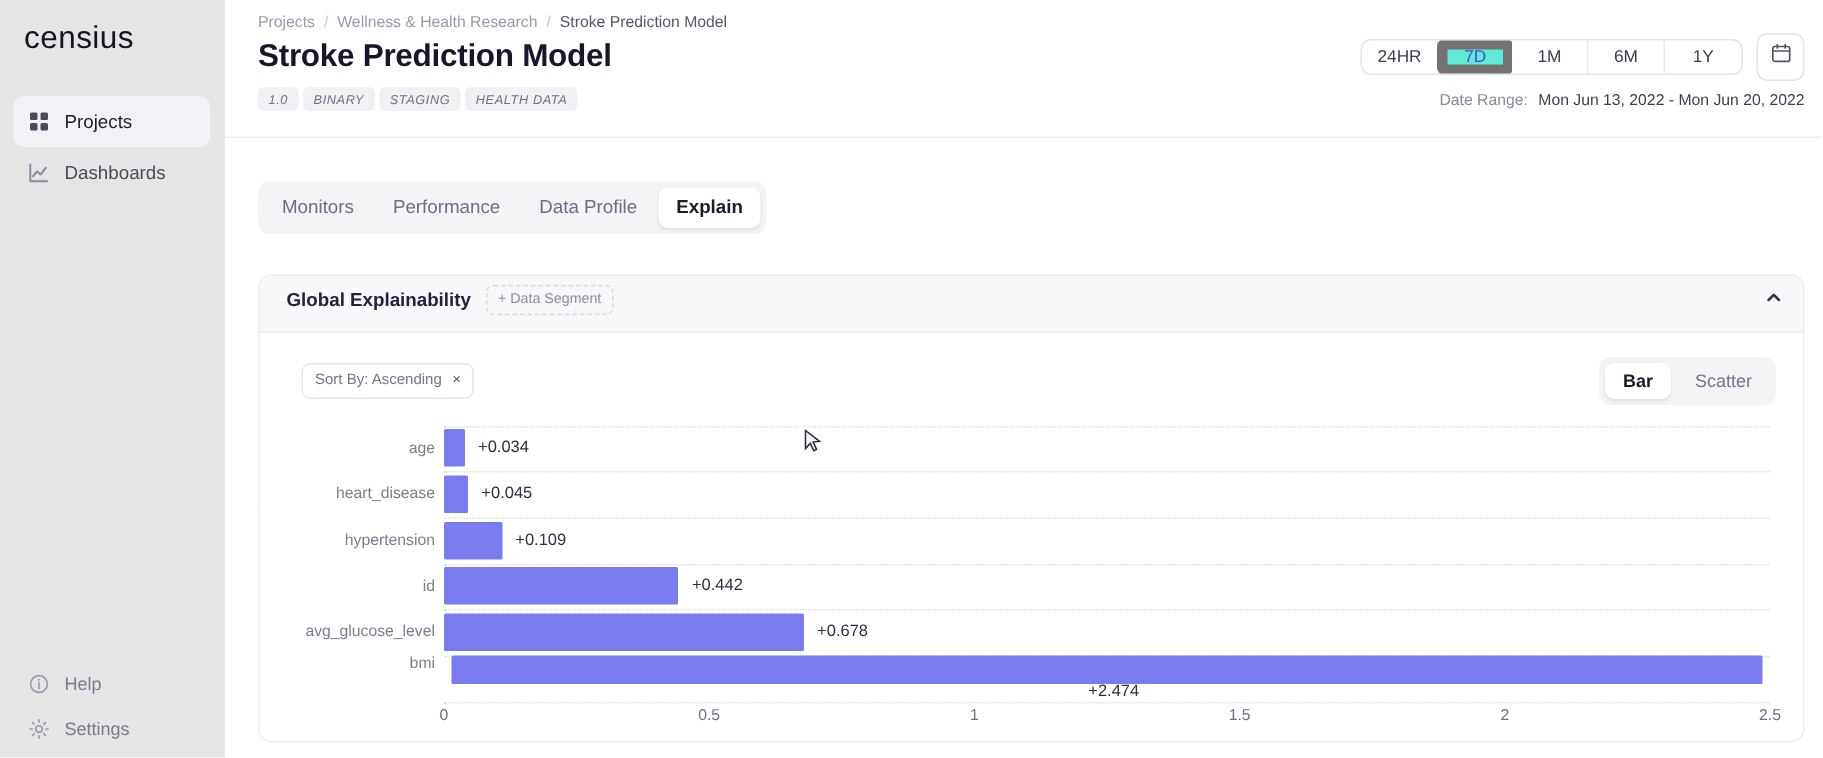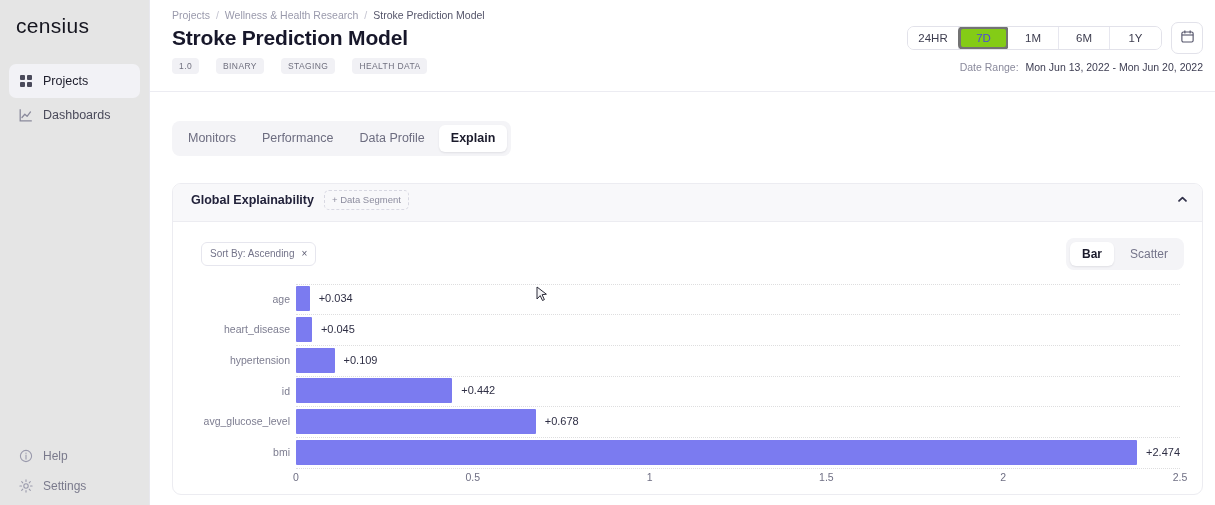--- a/index.html
+++ b/index.html
@@ -44,40 +44,40 @@
     padding: 9px 0 0 22px;
   }
   .crumbs { font-size: 10.5px; color: #9a9aac; display: flex; align-items: center; gap: 6px; }
   .crumbs .sep { color: #c3c3d0; }
   .crumbs .crumb { cursor: pointer; }
   .crumbs .crumb.last { color: #55556a; }
   .page-title {
     font-size: 21px; font-weight: bold; color: #17172a;
     margin-top: 5px; letter-spacing: -.2px;
   }
-  .tags { display: flex; gap: 17px; margin-top: 8px; }
+  .tags { display: flex; gap: 3px; margin-top: 8px; font-style: italic; }
   .tag {
     background: #f1f1f5; color: #70707f; border-radius: 4px;
     font-size: 8.5px; letter-spacing: .4px; padding: 4px 7px 3px;
     line-height: 1;
   }
 
   .range-wrap { position: absolute; right: 12px; top: 22px; text-align: right; }
   .range-row { display: flex; align-items: center; gap: 9px; }
   .seg {
     display: flex; border: 1px solid #e2e2ea; border-radius: 7px;
     overflow: hidden; background: #fff; height: 24px;
   }
   .seg-btn {
     min-width: 51px; display: flex; align-items: center; justify-content: center;
     font-size: 11.5px; color: #3d3d4f; cursor: pointer;
     border-right: 1px solid #e7e7ef; background: #fff;
   }
   .seg-btn:last-child { border-right: none; }
-  .seg-btn.active { background: #84cc16; color: #4b4bd8; border: 3px solid #737373; margin: -1px; border-radius: 5px; }
+  .seg-btn.active { background: #5eead4; color: #4b4bd8; border: 7px solid #737373; margin: -1px; border-radius: 5px; }
   .cal-btn {
     width: 32px; height: 32px; border: 1px solid #e2e2ea; border-radius: 7px;
     background: #fff; display: flex; align-items: center; justify-content: center; cursor: pointer;
   }
   .date-line { margin-top: 7px; font-size: 10.5px; color: #8a8a9c; }
   .date-line .dval { color: #3d3d52; margin-left: 4px; }
 
   
   .tabs-wrap { padding: 29px 0 0 22px; }
   .tabs {
@@ -306,21 +306,21 @@
               <div class="bar-row" style="top: 50%; height: 16.6667%;">
                 <span class="ylabel">id</span>
                 <div class="bar" style="width: 17.68%; background: rgb(123, 123, 240);"></div>
                 <span class="bval">+0.442</span>
               </div>
               <div class="bar-row" style="top: 66.6667%; height: 16.6667%;">
                 <span class="ylabel">avg_glucose_level</span>
                 <div class="bar" style="width: 27.12%; background: rgb(123, 123, 240);"></div>
                 <span class="bval">+0.678</span>
               </div>
-              <div class="bar-row" style="top: 83.3333%; height: 16.6667%;">
+              <div class="bar-row" style="top: 83.3333%; height: 16.6667%; flex-direction: column;">
                 <span class="ylabel">bmi</span>
                 <div class="bar" style="width: 98.96%; background: rgb(123, 123, 240);"></div>
                 <span class="bval">+2.474</span>
               </div>
             </div>
           <div class="xaxis" id="xaxis">
               <span class="xtick" style="left: 0%;">0</span>
               <span class="xtick" style="left: 20%;">0.5</span>
               <span class="xtick" style="left: 40%;">1</span>
               <span class="xtick" style="left: 60%;">1.5</span>

